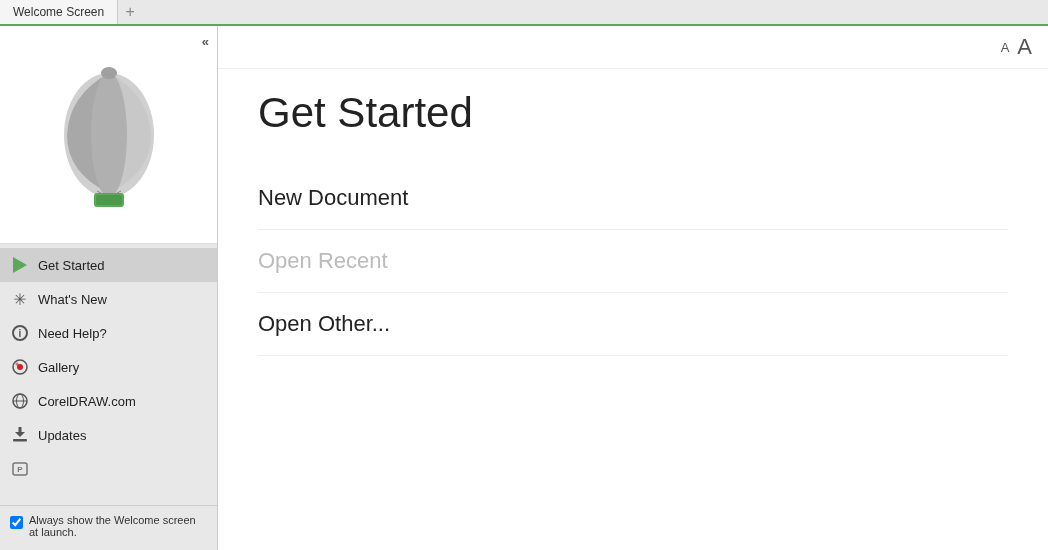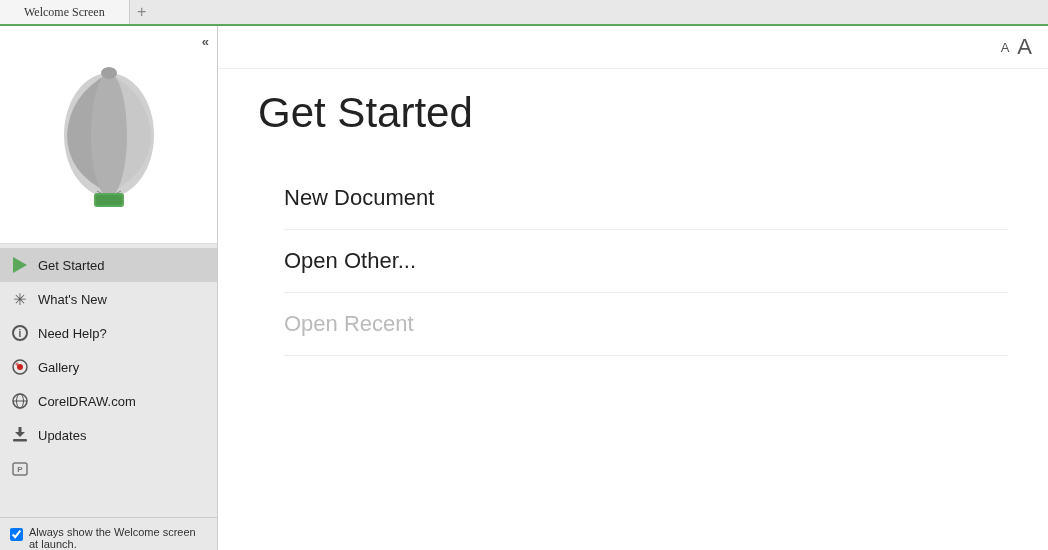--- a/index.html
+++ b/index.html
@@ -7,24 +7,24 @@
 
     
     .tab-bar {
       display: flex; align-items: center;
       background: #e8e8e8;
       border-bottom: 2px solid #5ba85a;
       height: 26px; flex-shrink: 0;
     }
     .tab {
       display: flex; align-items: center; gap: 6px;
-      padding: 0 24px; height: 100%;
+      padding: 0 13px; height: 100%;
       background: #f5f5f5;
       border-right: 1px solid #ccc;
-      font-size: 12px; color: #333; font-family: Liberation Serif, serif;
+      font-size: 12px; color: #333;
     }
     .tab-add {
       width: 24px; height: 24px; display: flex; align-items: center; justify-content: center;
       font-size: 16px; color: #888; cursor: pointer;
     }
 
     
     .main {
       display: flex; flex: 1; overflow: hidden;
     }
@@ -55,21 +55,21 @@
     .nav-item {
       display: flex; align-items: center; gap: 8px;
       padding: 7px 10px;
       font-size: 13px; color: #222;
       cursor: pointer;
     }
     .nav-item.active { background: #d0d0d0; }
     .nav-icon { width: 20px; height: 20px; display: flex; align-items: center; justify-content: center; flex-shrink: 0; }
 
     .sidebar-footer {
-      padding: 8px 10px 0 10px;
+      padding: 8px 10px 12px 10px;
       font-size: 11px; color: #333;
       display: flex; align-items: flex-start; gap: 6px;
       border-top: 1px solid #ccc;
     }
     .sidebar-footer input[type=checkbox] { margin-top: 2px; }
 
     
     .content {
       flex: 1; background: #fff;
       display: flex; flex-direction: column;
@@ -91,21 +91,20 @@
     .page-title {
       font-size: 42px; font-weight: 300; color: #222;
       margin-bottom: 30px;
     }
     .action-list { display: flex; flex-direction: column; }
     .action-item {
       font-size: 22px; font-weight: 300; color: #222;
       padding: 18px 0;
       border-bottom: 1px solid #eee;
       cursor: pointer;
-      margin-left: 26px;
     }
     .action-item.disabled { color: #bbb; cursor: default; }
 
     
     .icon-play {
       width: 0; height: 0;
       border-top: 8px solid transparent;
       border-bottom: 8px solid transparent;
       border-left: 14px solid #5ba85a;
     }
@@ -250,24 +249,24 @@
       <span class="font-size-small">A</span>
       <span class="font-size-large">A</span>
     </div>
     <div class="content-body">
       <div class="page-title">Get Started</div>
       <div class="action-list">
 
         <div class="action-item">
           <span>New Document</span>
         </div>
+        <div class="action-item disabled">
+          <span>Open Recent</span>
+        </div>
         <div class="action-item">
           <span>Open Other...</span>
         </div>
-        <div class="action-item disabled">
-          <span>Open Recent</span>
-        </div>
 
       </div>
     </div>
   </div>
 
 </div>
 
 </body></html>

